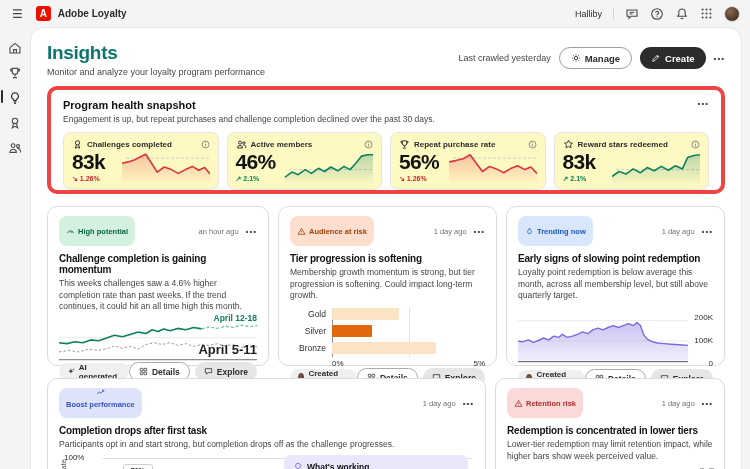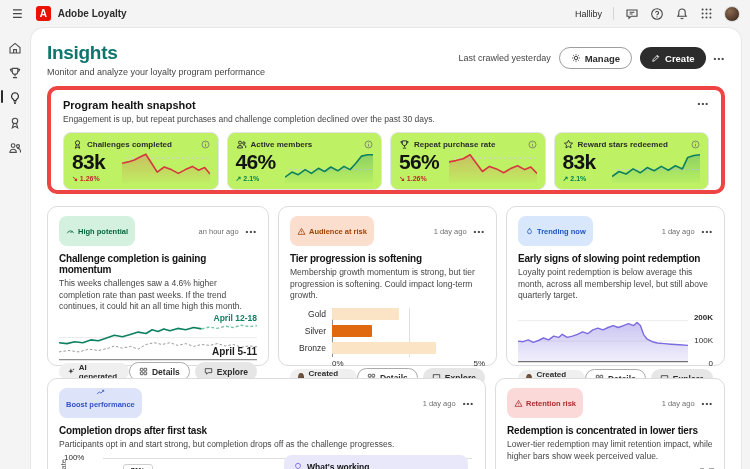--- a/index.html
+++ b/index.html
@@ -48,21 +48,21 @@
   .btn-manage { border:1.5px solid #9e9e9e; background:#fff; color:#2c2c2c; }
   .btn-create { background:#2c2c2c; color:#fff; }
   .more { font-size:8px; letter-spacing:1px; color:#464646; font-weight:bold; cursor:pointer; }
 
   
   .snapshot { border:4px solid #ef4444; border-radius:10px; padding:9px 12px 0; margin-top:9px; background:#fff; }
   .snap-head { display:flex; justify-content:space-between; align-items:flex-start; }
   .snap-title { font-size:11px; font-weight:bold; }
   .snap-desc { font-size:8.5px; color:#464646; margin-top:3px; }
   .kpis { display:flex; gap:8px; margin-top:8px; }
-  .kpi { flex:1; border:1px solid #e4e4e4; border-radius:8px; padding:6px 8px 6px; background:#bef264; }
+  .kpi { flex:1; border:1px solid #e4e4e4; border-radius:8px; padding:6px 8px 6px; background:#fef9c3; }
   .kpi-top { display:flex; align-items:center; gap:4px; }
   .kpi-label { font-size:8px; font-weight:bold; color:#2c2c2c; flex:1; }
   .kpi-bottom { display:flex; align-items:flex-end; justify-content:space-between; margin-top:1px; }
   .kpi-value { font-size:21px; font-weight:bold; letter-spacing:-0.7px; line-height:1; }
   .kpi-change { font-size:7px; font-weight:bold; margin-top:3px; }
   .kpi-change.down { color:#c9252d; } .kpi-change.up { color:#05834e; }
 
   
   .cards { display:flex; gap:9px; margin-top:12px; }
   .card { flex:1; border:1px solid #dcdcdc; border-radius:10px; padding:9px 11px; background:#fff;
@@ -86,37 +86,37 @@
              background:radial-gradient(circle at 35% 30%, #7d5c45, #2e1d15); }
   .fbtns { display:flex; gap:5px; }
   .fbtn { display:flex; align-items:center; gap:4px; height:19px; padding:0 9px; border-radius:10px;
           font-size:8.5px; font-weight:bold; color:#2c2c2c; cursor:pointer; }
   .fbtn.details { background:#fff; border:1.5px solid #ababab; }
   .fbtn.explore { background:#e6e6e6; }
 
   
   .chart1 { position:relative; margin-top:3px; }
   .lab-cur { position:absolute; right:0; top:-3px; font-size:8.5px; font-weight:bold; color:#0e8161; }
-  .lab-prev { position:absolute; right:0; bottom:5px; font-size:10px; font-weight:bold; color:#1d1d1d;text-align:center; }
+  .lab-prev { position:absolute; right:0; bottom:5px; font-size:13px; font-weight:bold; color:#1d1d1d;text-align:center; }
 
   
   .chart2 { margin-top:6px; position:relative; padding-left:42px; }
   .hgrid { position:absolute; top:0; height:49px; width:1px; }
   .hg0 { left:42px; background:#8f8f8f; }
   .hg50 { left:calc(42px + (100% - 42px)/2); background:#e0e0e0; }
   .hrow { display:flex; align-items:center; height:12px; margin-bottom:5px; position:relative; }
   .hcat { position:absolute; left:-42px; width:36px; text-align:right; font-size:8.5px; color:#2c2c2c; }
   .htrack { flex:1; height:12px; position:relative; }
   .hfill { height:100%; border-radius:1px; }
   .haxis { display:flex; justify-content:space-between; font-size:8px; color:#2c2c2c; margin-top:1px; }
 
   
   .chart3 { position:relative; margin-top:5px; }
   .yt3 { position:absolute; right:0; font-size:8px; color:#2c2c2c; }
-  .yt3a { top:6px;font-weight:bold; } .yt3b { top:29px; } .yt3c { top:52px; }
+  .yt3a { top:6px; } .yt3b { top:29px; } .yt3c { top:52px; }
 
   
   .chart4 { flex:1; position:relative; margin-top:4px; min-height:54px; }
   .ylab4 { position:absolute; left:0; top:4px; writing-mode:vertical-rl; transform:rotate(180deg);
            font-size:7.5px; color:#555; }
   .yt4 { position:absolute; font-size:8px; color:#2c2c2c; }
   .yt4a { left:5px; top:-2px; }
   .g4 { position:absolute; left:44px; right:2px; height:1px; background:#e0e0e0; }
   .g4a { top:3px; }
   .vbar { position:absolute; width:44px; height:170px; border-radius:3px 3px 0 0; }

